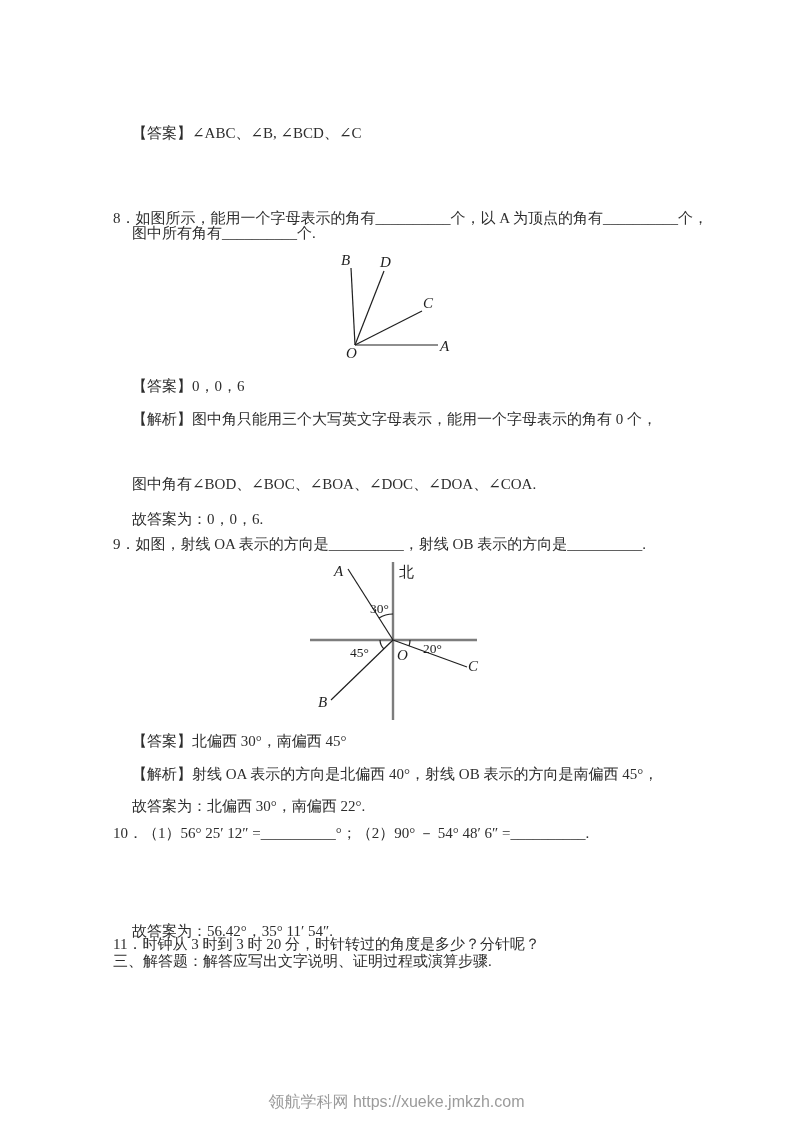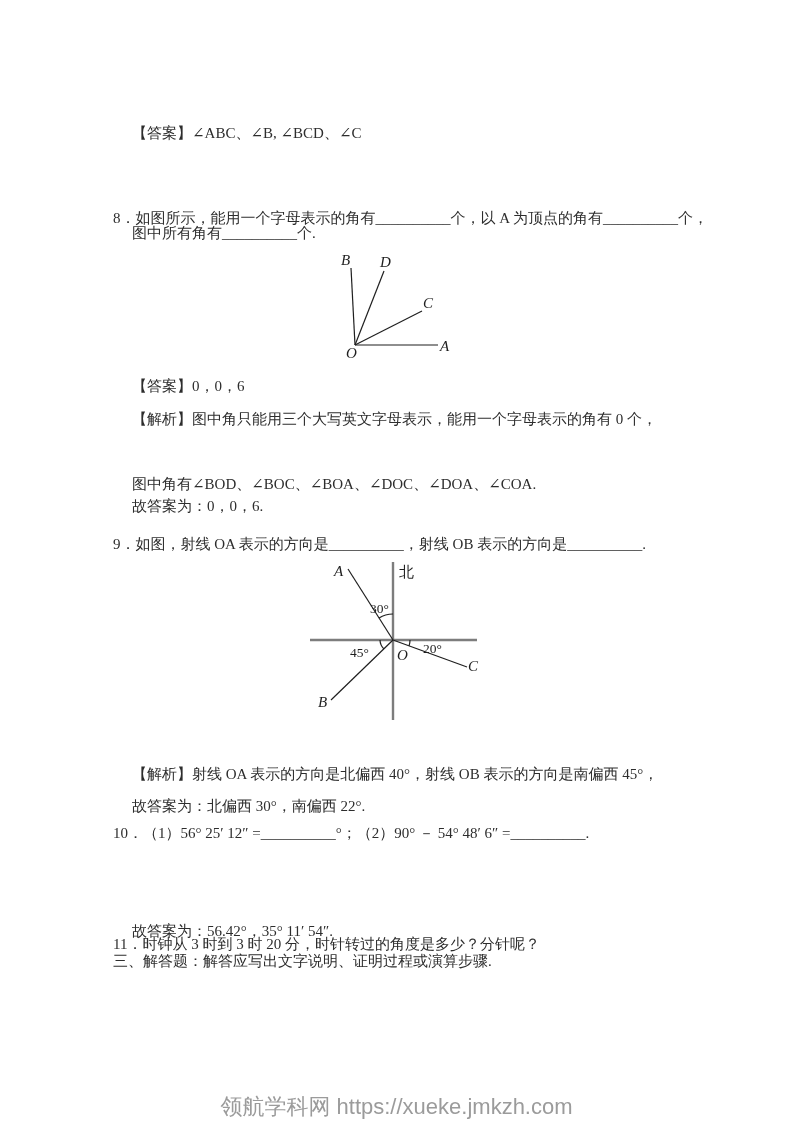--- a/index.html
+++ b/index.html
@@ -33,21 +33,21 @@
   }
   .fig text.ital { font-style: italic; }
   .fig text.deg { font-size: 13.5px; }
   .footer {
     position: absolute;
     top: 1068px;
     left: 0;
     width: 100%;
     text-align: center;
     font-family: "Liberation Sans", "DejaVu Sans", sans-serif;
-    font-size: 22px;
+    font-size: 16px;
     color: #9b9b9b;
     white-space: pre;
   }
 </style>
 </head>
 <body>
 
 <div class="page">
 
   <div class="line" style="top:99px">【答案】∠ABC、∠B, ∠BCD、∠C</div>
@@ -63,21 +63,21 @@
     <text class="ital" x="13" y="19">B</text>
     <text class="ital" x="52" y="21">D</text>
     <text class="ital" x="95" y="62">C</text>
     <text class="ital" x="112" y="105">A</text>
     <text class="ital" x="18" y="112">O</text>
   </svg>
 
   <div class="line" style="top:352px">【答案】0，0，6</div>
   <div class="line" style="top:385px">【解析】图中角只能用三个大写英文字母表示，能用一个字母表示的角有 0 个，</div>
   <div class="line" style="top:450px">图中角有∠BOD、∠BOC、∠BOA、∠DOC、∠DOA、∠COA.</div>
-  <div class="line" style="top:472px">故答案为：0，0，6.</div>
+  <div class="line" style="top:485px">故答案为：0，0，6.</div>
 
   <div class="line qline" style="top:510px">9．如图，射线 OA 表示的方向是__________，射线 OB 表示的方向是__________.</div>
 
   <svg class="fig" style="left:300px; top:533px" width="200" height="166" viewBox="0 0 200 166">
     <line class="axis" x1="93" y1="5" x2="93" y2="163"></line>
     <line class="axis" x1="10" y1="83" x2="177" y2="83"></line>
     <line x1="93" y1="83" x2="48" y2="12"></line>
     <line x1="93" y1="83" x2="31" y2="143"></line>
     <line x1="93" y1="83" x2="167" y2="110"></line>
     <path d="M 93 57 A 26 26 0 0 0 79 61"></path>
@@ -86,20 +86,21 @@
     <text x="99" y="20">北</text>
     <text class="ital" x="34" y="19">A</text>
     <text class="ital" x="18" y="150">B</text>
     <text class="ital" x="168" y="114">C</text>
     <text class="ital" x="97" y="103">O</text>
     <text class="deg" x="70" y="56">30°</text>
     <text class="deg" x="50" y="100">45°</text>
     <text class="deg" x="123" y="96">20°</text>
   </svg>
 
+  <div class="line" style="top:707px">【答案】北偏西 30°，南偏西 45°</div>
   <div class="line" style="top:740px">【解析】射线 OA 表示的方向是北偏西 40°，射线 OB 表示的方向是南偏西 45°，</div>
   <div class="line" style="top:772px">故答案为：北偏西 30°，南偏西 22°.</div>
 
   <div class="line qline" style="top:799px">10．（1）56° 25′ 12″ =__________°；（2）90° － 54° 48′ 6″ =__________.</div>
   <div class="line" style="top:897px">故答案为：56.42°，35° 11′ 54″.</div>
 
   <div class="line qline" style="top:927px">三、解答题：解答应写出文字说明、证明过程或演算步骤.</div>
   <div class="line qline" style="top:910px">11．时钟从 3 时到 3 时 20 分，时针转过的角度是多少？分针呢？</div>
 
   <div class="footer">领航学科网 https://xueke.jmkzh.com</div>

